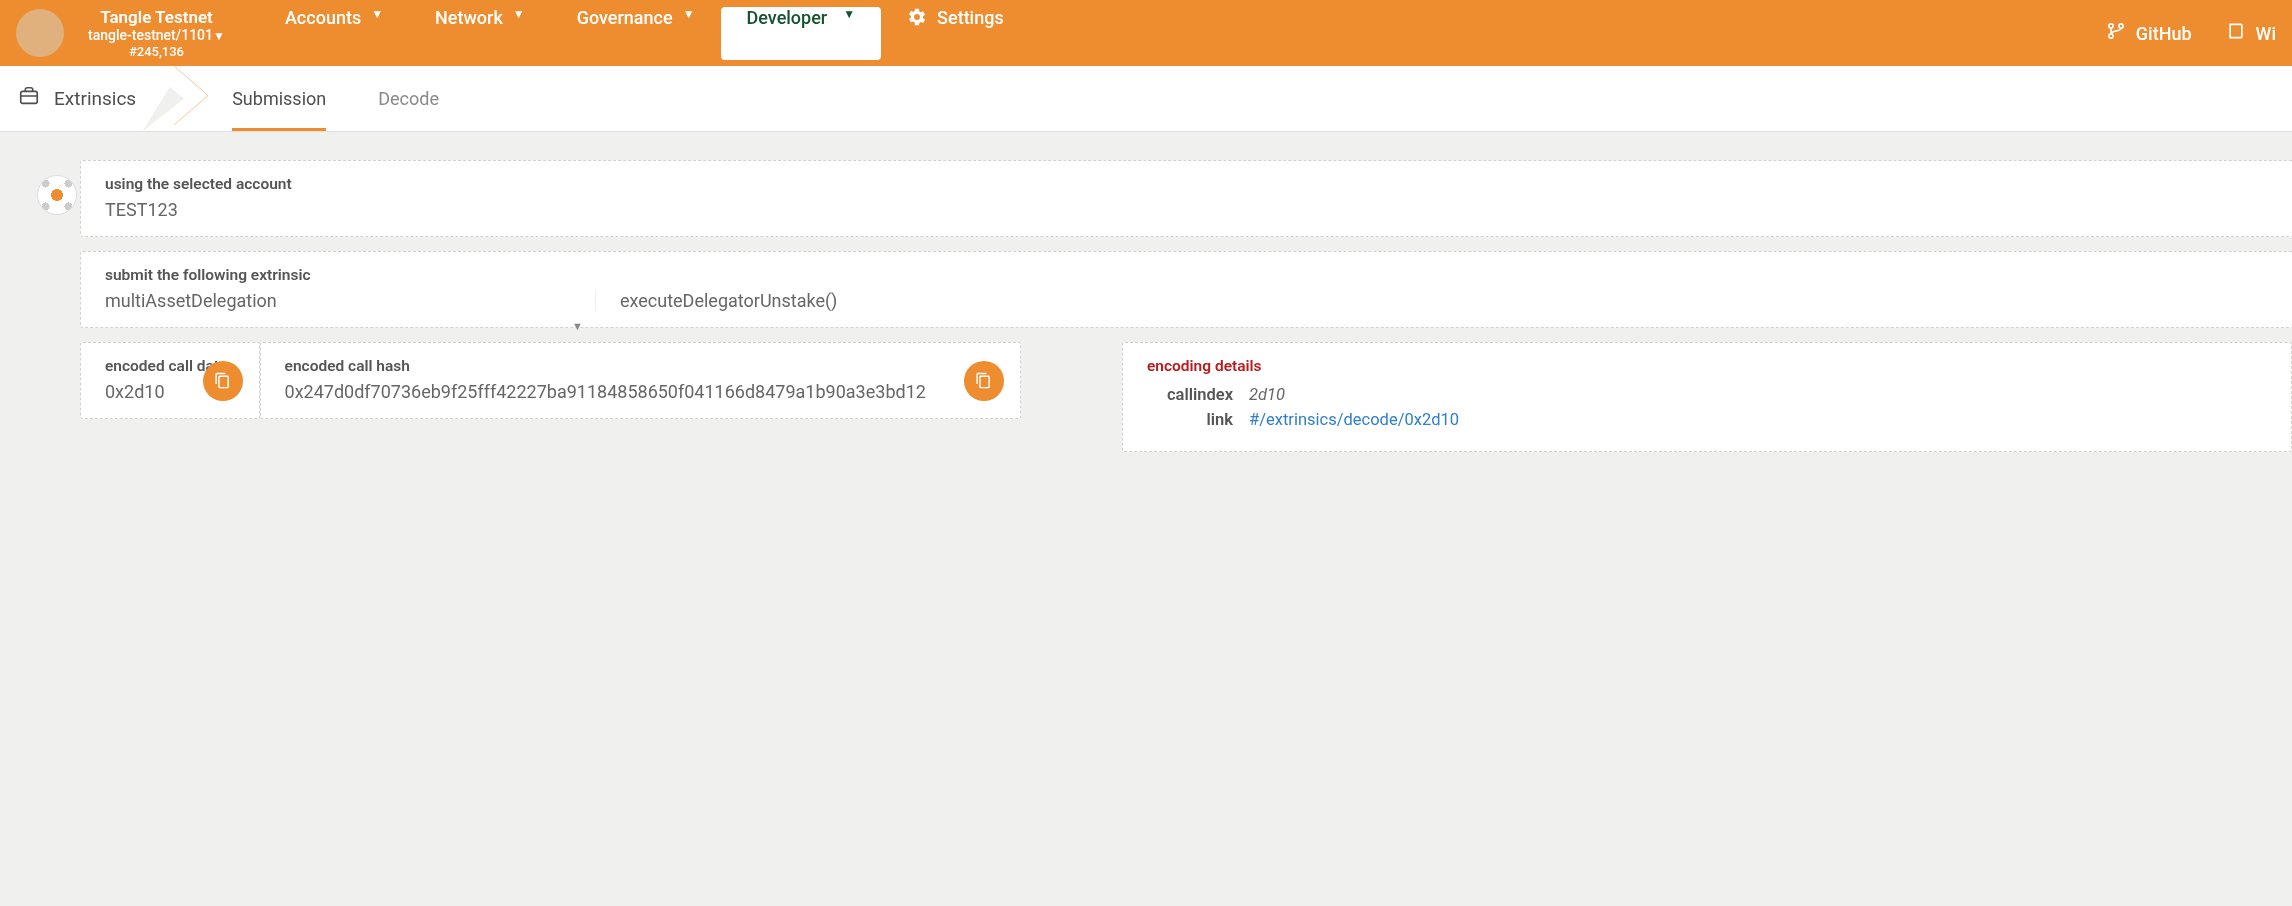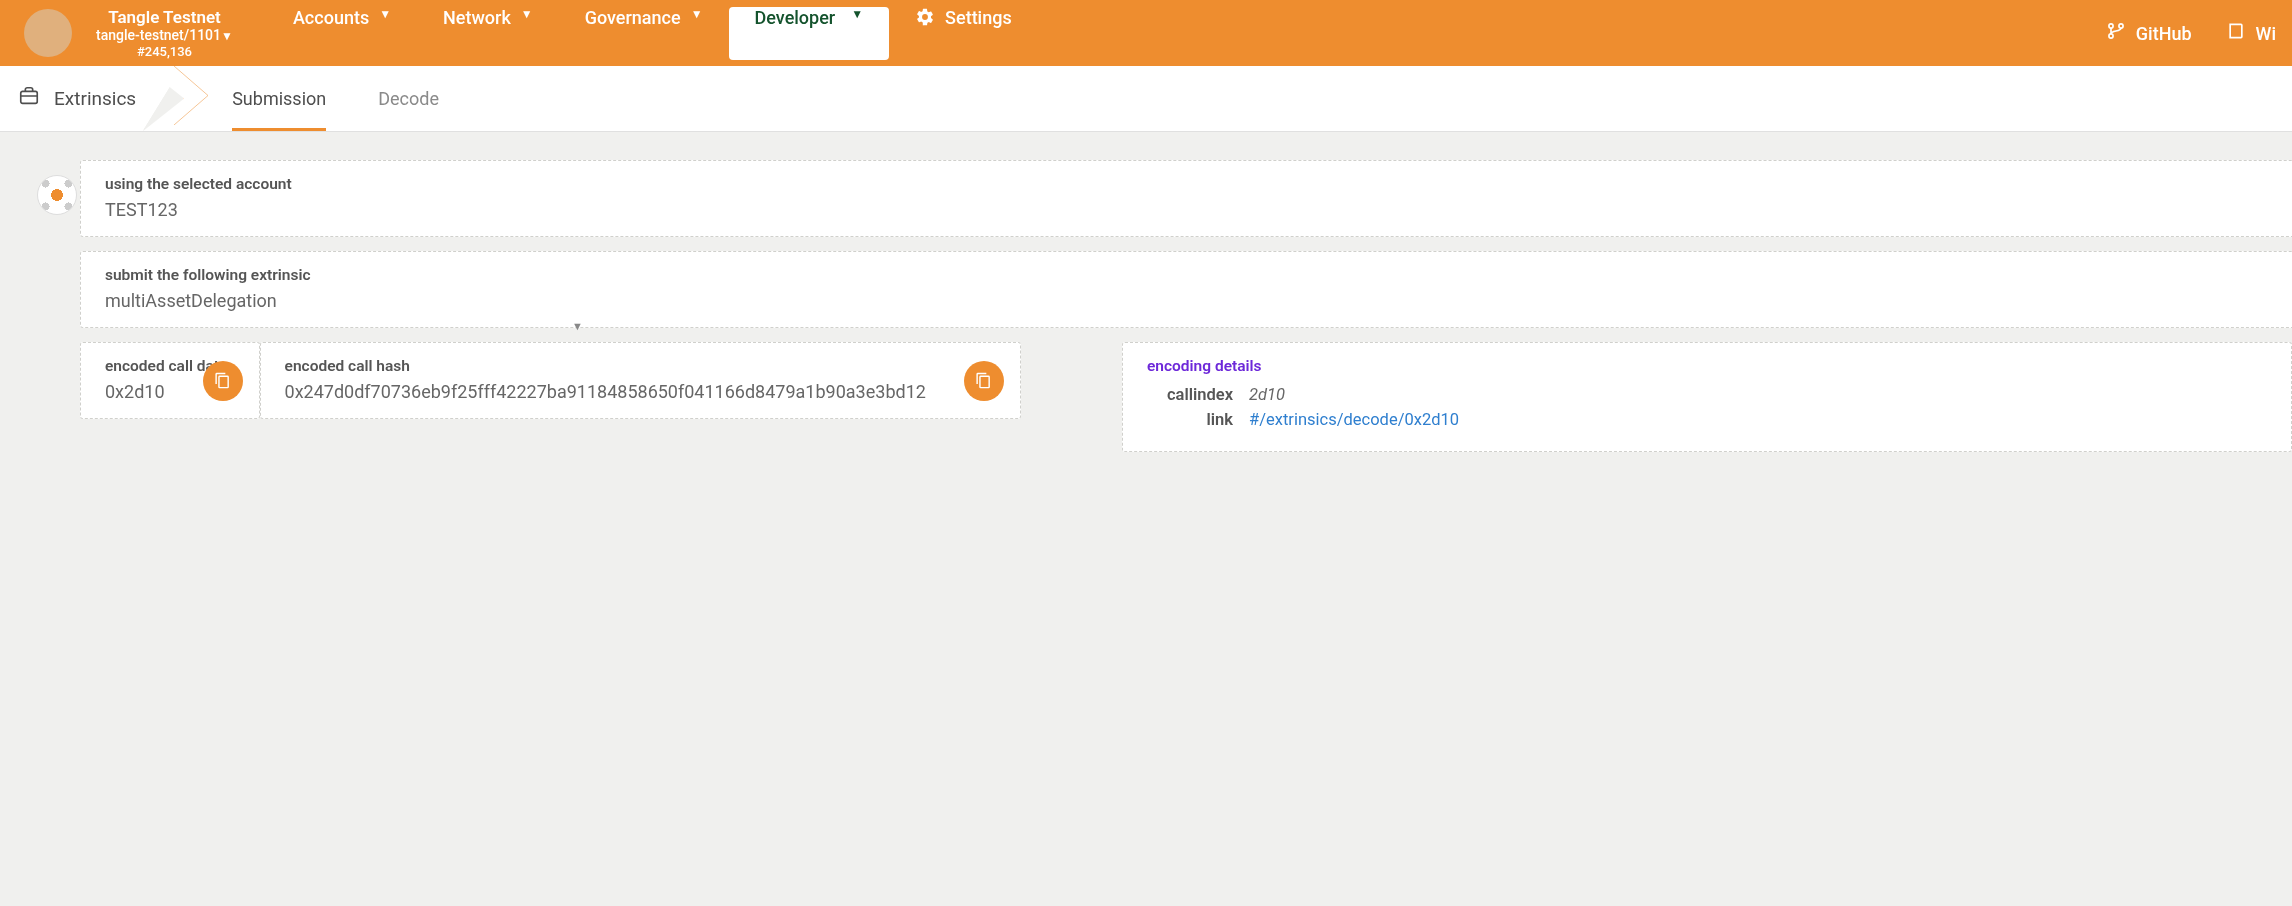--- a/index.html
+++ b/index.html
@@ -11,21 +11,21 @@
     overflow-x: hidden;
   }
 
   
   .topnav {
     background: #ee8d2f;
     height: 66px;
     display: flex;
     align-items: center;
     color: #fff;
-    padding: 0 16px 0 24px;
+    padding: 0 16px 0 16px;
     gap: 0;
   }
   .logo-circle {
     width: 48px; height: 48px;
     border-radius: 50%;
     background: #e0b07d;
     flex-shrink: 0;
   }
   .chain-block {
     display: flex; flex-direction: column;
@@ -164,21 +164,21 @@
   .copy-btn svg { fill:#fff; width:17px; height:17px; }
 
   .enc-panel .panel-value { padding-right: 70px; word-break: break-all; }
 
   .side-panel {
     background:#fff;
     border:1px dashed #d0d0cc;
     border-radius:3px;
     padding: 14px 24px 16px 24px;
   }
-  .side-title { color:#6d28d9; font-weight:600; font-size:15.5px; margin-bottom:10px; }
+  .side-title { color:#b91c1c; font-weight:600; font-size:15.5px; margin-bottom:10px; }
   .kv-row { display:flex; justify-content:flex-start; gap: 16px; margin-bottom:6px; font-size:16.5px; }
   .kv-row .k { width: 86px; text-align:right; color:#555; font-weight:600; }
   .kv-row .v { color:#666; font-style: italic; }
   .kv-row .v.link { color:#2f7fcf; font-style: normal; cursor:pointer; }
 
   
   .full-right { margin-right: -800px; padding-right: 800px; }
 </style>
 </head>
 <body>
@@ -275,20 +275,23 @@
     <div class="panel-value">TEST123</div>
   </div>
 
   <div class="panel full-right" style="margin-left:44px;">
     <div class="panel-label">submit the following extrinsic</div>
     <div class="row-split">
       <div class="col1">
         <div class="panel-value">multiAssetDelegation</div>
         <span class="dropdown-caret">▼</span>
       </div>
+      <div class="col2">
+        <div class="panel-value">executeDelegatorUnstake()</div>
+      </div>
     </div>
   </div>
 
   <div class="main-and-side" style="margin-left:44px;">
     <div class="main-col">
       <div class="panel enc-panel">
         <div class="panel-label">encoded call data</div>
         <div class="panel-value">0x2d10</div>
         <div class="copy-btn">
           <svg viewBox="0 0 24 24">

